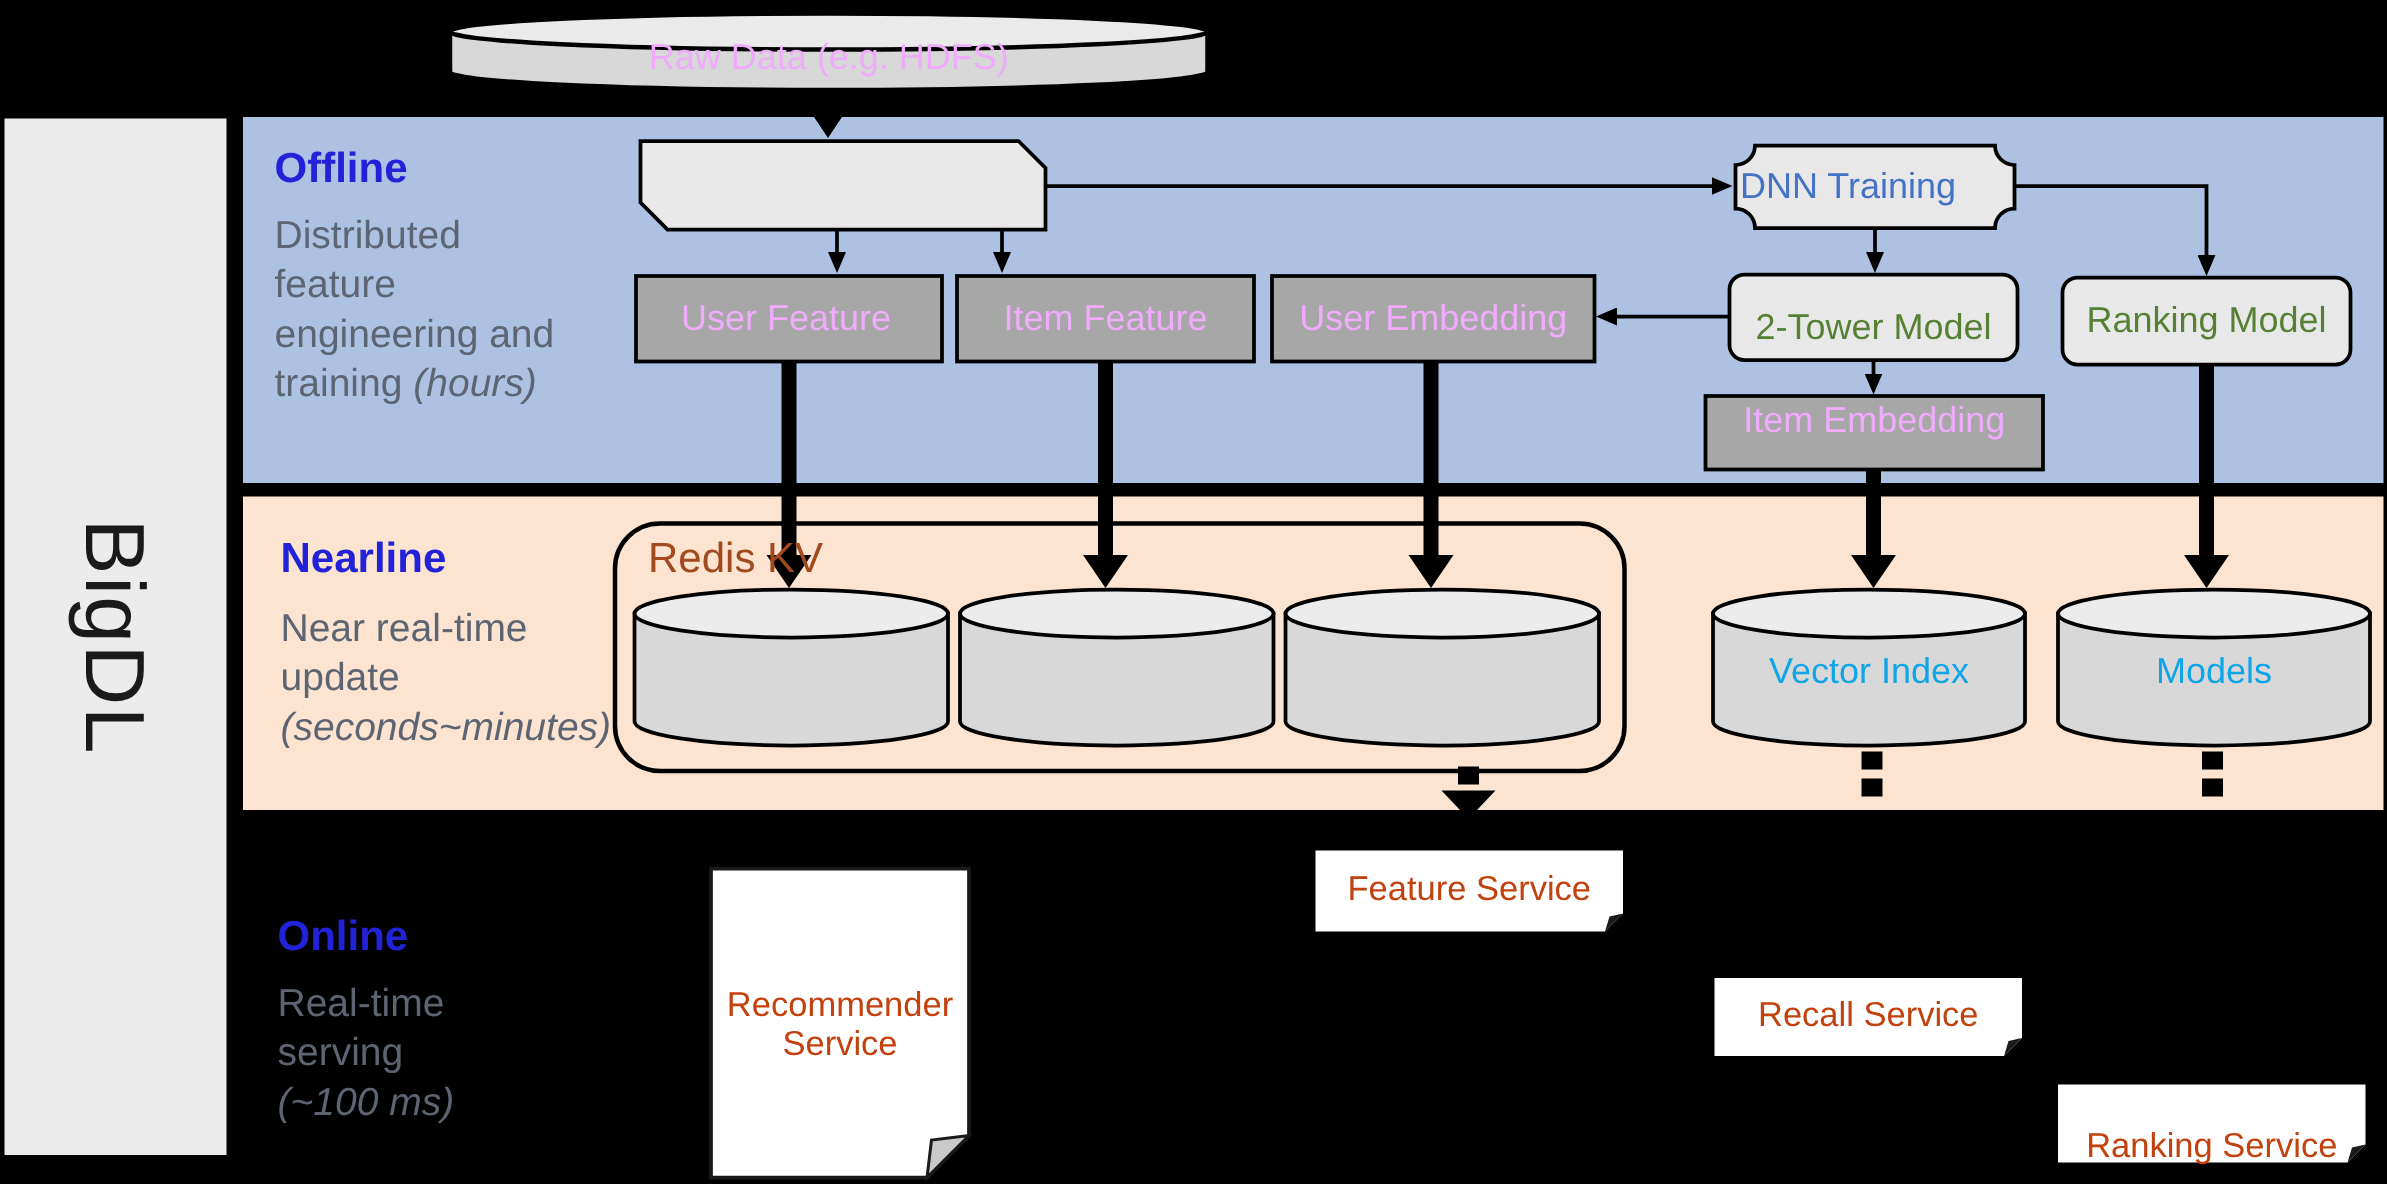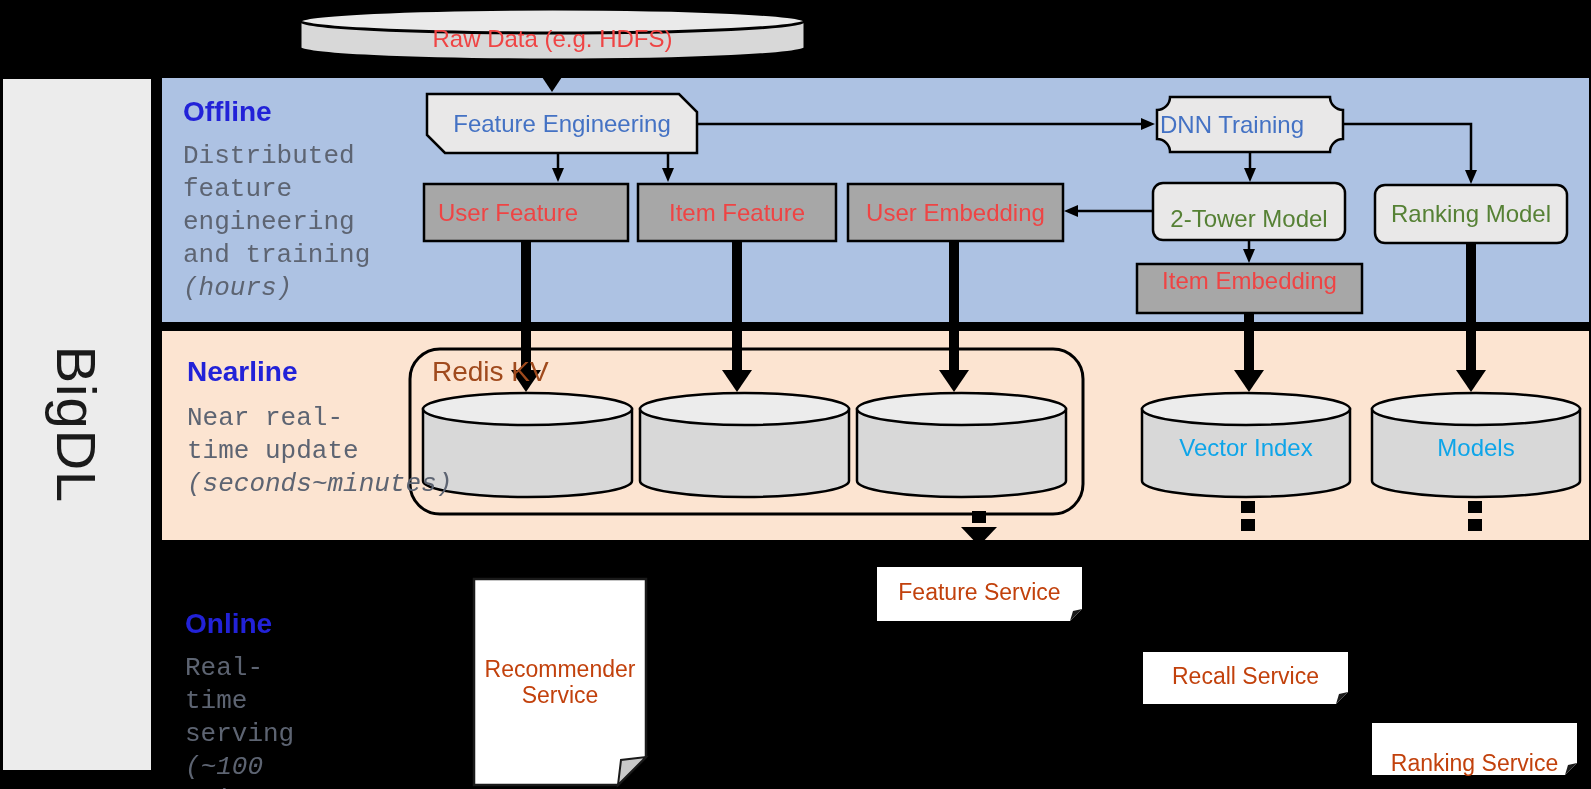--- a/index.html
+++ b/index.html
@@ -8,27 +8,27 @@
     font-family:"Liberation Sans","DejaVu Sans",sans-serif;
   }
   .band{position:absolute;left:162px;width:1427px;}
   #offline-band{top:78px;height:244px;background:#adc2e3;}
   #nearline-band{top:331px;height:209px;background:#fce4d1;}
   #sidebar{position:absolute;left:3px;top:79px;width:148px;height:691px;background:#ececec;
     display:flex;align-items:center;justify-content:center;}
   #sidebar span{transform:rotate(90deg);white-space:nowrap;font-size:56px;color:#1a1a1a;letter-spacing:1px;}
   svg.overlay{position:absolute;left:0;top:0;}
   .lbl{position:absolute;display:flex;align-items:center;justify-content:center;
-    text-align:center;font-size:24px;color:#ef4444;line-height:1.15;}
+    text-align:center;font-size:24px;color:#f0abfc;line-height:1.15;}
   .blue-node{color:#4472c4;}
   .green-node{color:#568135;}
   .brown-node{color:#0ea5e9;font-size:24px;}
   .svc{color:#c2410c;font-size:23px;}
   .sec-title{position:absolute;font-size:28px;font-weight:bold;color:#2222d8;}
-  .sec-desc{position:absolute;font-size:26px;line-height:33px;color:#5d6472;font-family:Liberation Mono, monospace;}
+  .sec-desc{position:absolute;font-size:26px;line-height:33px;color:#5d6472;}
   .sec-desc i{font-style:italic;}
   #raw-label{font-size:24px;}
   #redis-label{position:absolute;left:432px;top:356px;font-size:28px;color:#a04a1d;}
   #recommender-label{flex-direction:column;}
 </style>
 </head>
 <body>
 
 <div id="canvas">
 
@@ -165,24 +165,23 @@
     <span>Near real-time update</span>
     <i>(seconds~minutes)</i>
   </div>
 
   <div class="sec-title" style="left:185px;top:608px;">Online</div>
   <div class="sec-desc" style="left:185px;top:652px;width:140px;">
     <span>Real-time serving</span>
     <i>(~100 ms)</i>
   </div>
 
-  <div class="lbl blue-node" style="left:427px;top:94px;width:270px;height:59px;">Feature Engineering</div>
   <div class="lbl blue-node" style="left:1157px;top:97px;width:150px;height:55px;">DNN Training</div>
 
-  <div class="lbl" style="left:424px;top:184px;width:168px;height:57px;">User Feature</div>
+  <div class="lbl" style="left:424px;top:184px;width:168px;height:57px;padding-left:16px;">User Feature</div>
   <div class="lbl" style="left:638px;top:184px;width:198px;height:57px;">Item Feature</div>
   <div class="lbl" style="left:848px;top:184px;width:215px;height:57px;">User Embedding</div>
   <div class="lbl green-node" style="left:1153px;top:183px;width:192px;height:72px;">2-Tower Model</div>
   <div class="lbl green-node" style="left:1375px;top:185px;width:192px;height:58px;">Ranking Model</div>
   <div class="lbl" style="left:1137px;top:256px;width:225px;height:49px;">Item Embedding</div>
 
   <div id="redis-label">Redis KV</div>
   <div class="lbl brown-node" style="left:1142px;top:426px;width:208px;height:44px;">Vector Index</div>
   <div class="lbl brown-node" style="left:1372px;top:426px;width:208px;height:44px;">Models</div>
 

